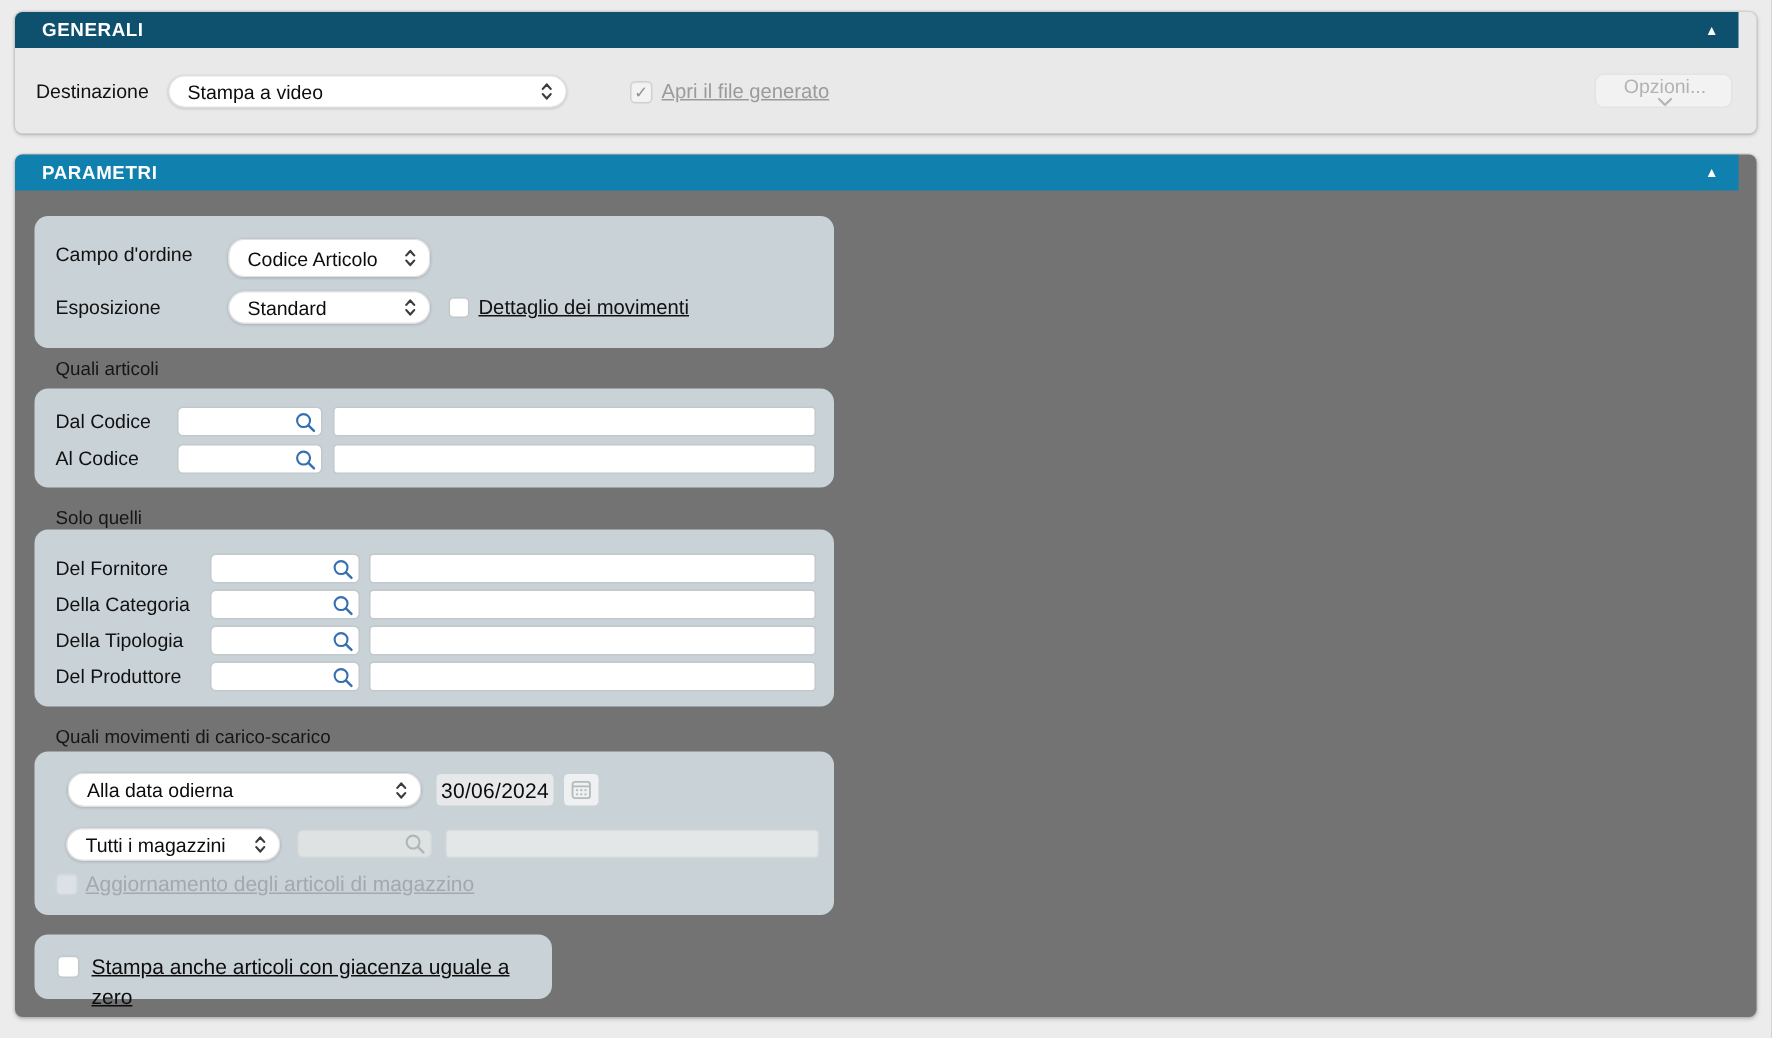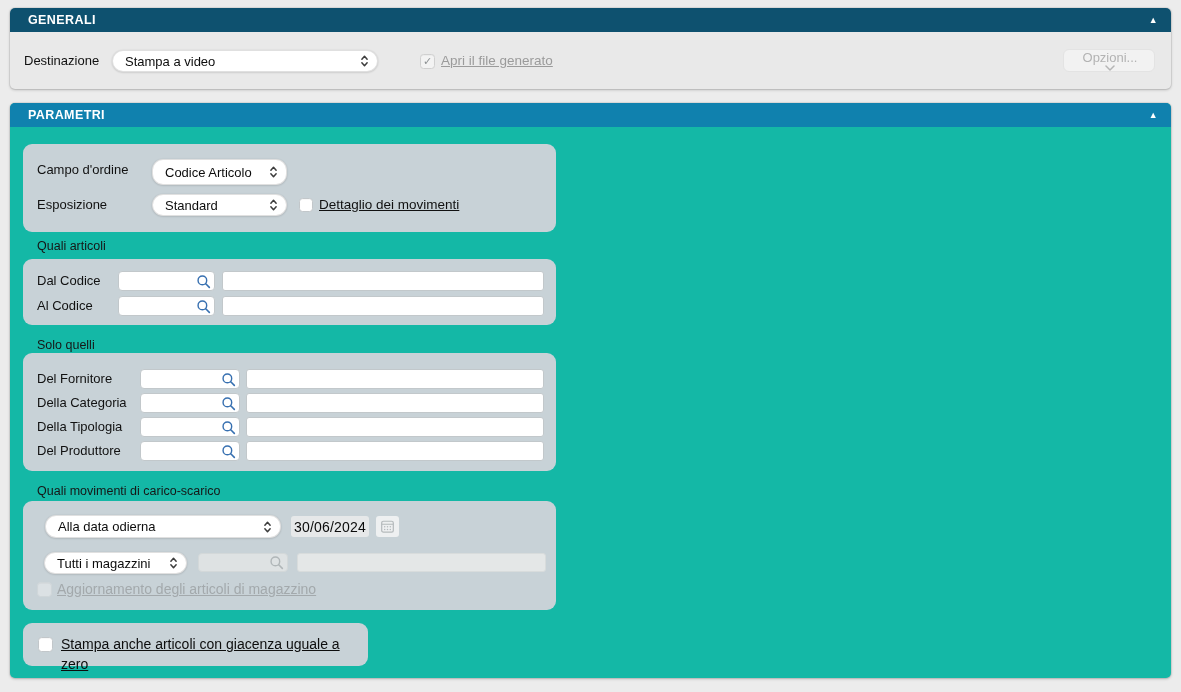--- a/index.html
+++ b/index.html
@@ -8,23 +8,23 @@
     position:relative; width:1181px; height:692px;
     background:#ececec; overflow:hidden;
     font-family:"Liberation Sans", sans-serif; color:#141414;
     -webkit-font-smoothing:antialiased;
   }
   .panel {
     position:absolute; border-radius:5px; overflow:hidden;
     box-shadow:0 1px 3px rgba(0,0,0,.22), 0 0 0 1px rgba(0,0,0,.06);
   }
   #panel-generali { left:10px; top:8px; width:1161px; height:81px; background:#e9e9e9; }
-  #panel-parametri { left:10px; top:103px; width:1161px; height:575px; background:#14b8a6; }
+  #panel-parametri { left:10px; top:103px; width:1161px; height:575px; background:#737373; }
   .panel-header {
-    position:absolute; left:0; top:0; right:0; height:24px;
+    position:absolute; left:0; top:0; right:12px; height:24px;
     display:flex; align-items:center; justify-content:space-between;
     padding:0 13px 0 18px; color:#ffffff;
     font-size:12.5px; font-weight:bold; letter-spacing:.4px;
   }
   #panel-generali .panel-header { background:#0e516f; }
   #panel-parametri .panel-header { background:#1081ae; }
   .collapse-glyph { font-size:9px; color:#fff; cursor:pointer; line-height:1; }
 
   .inner-box { position:absolute; background:#c8d2d7; border-radius:9px; }
   #box-ordinamento { left:13px; top:41px;  width:533px; height:88px; }

